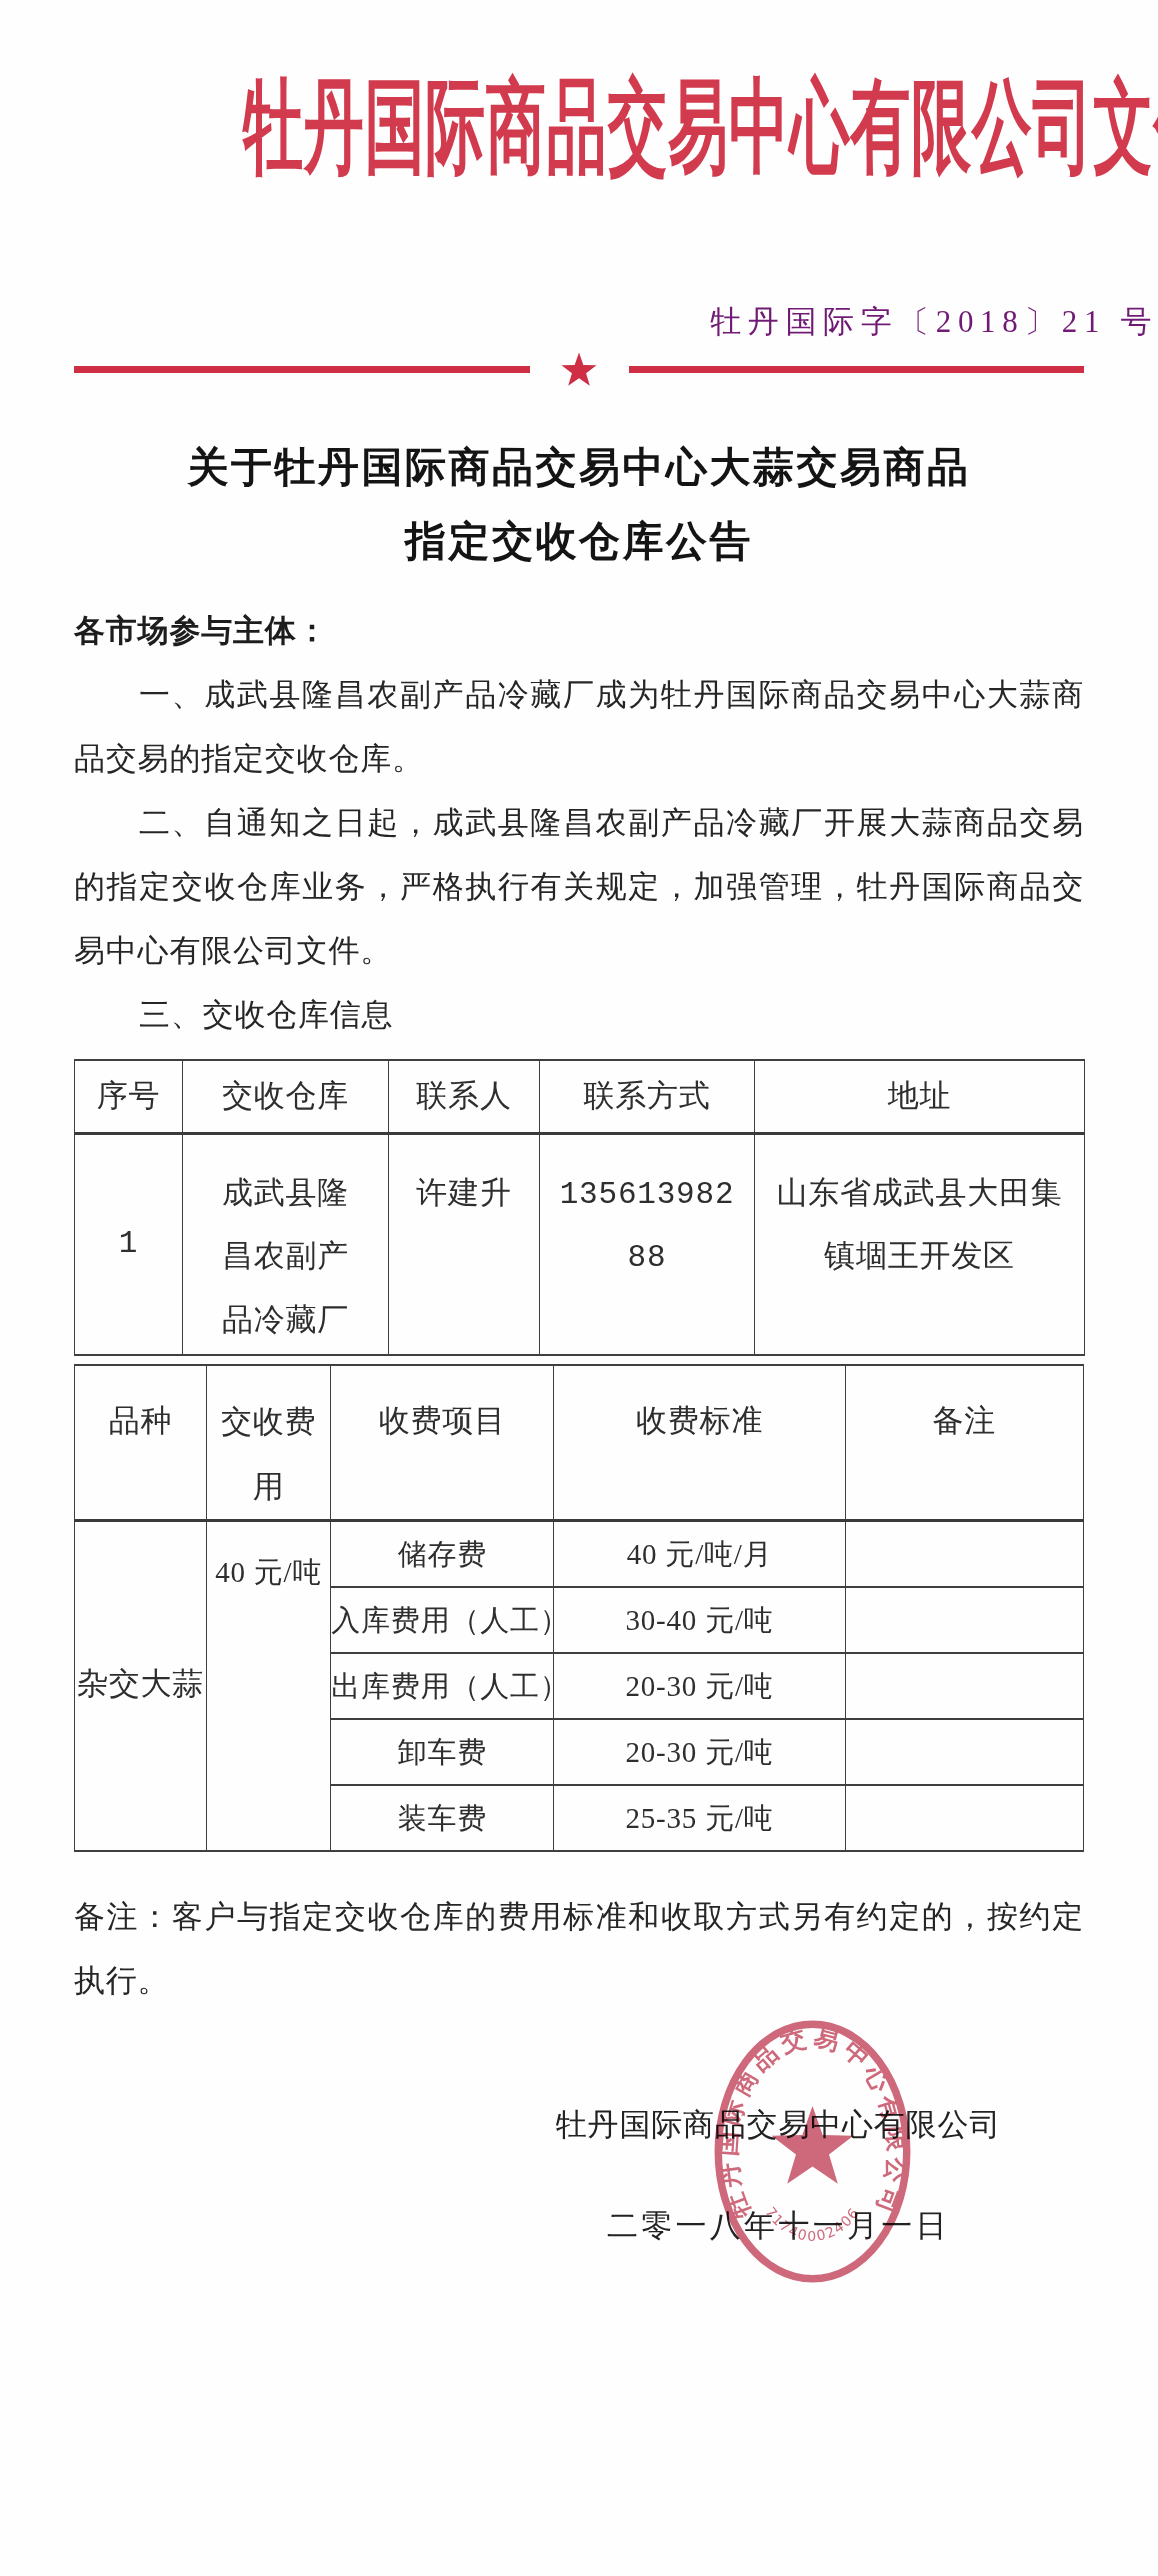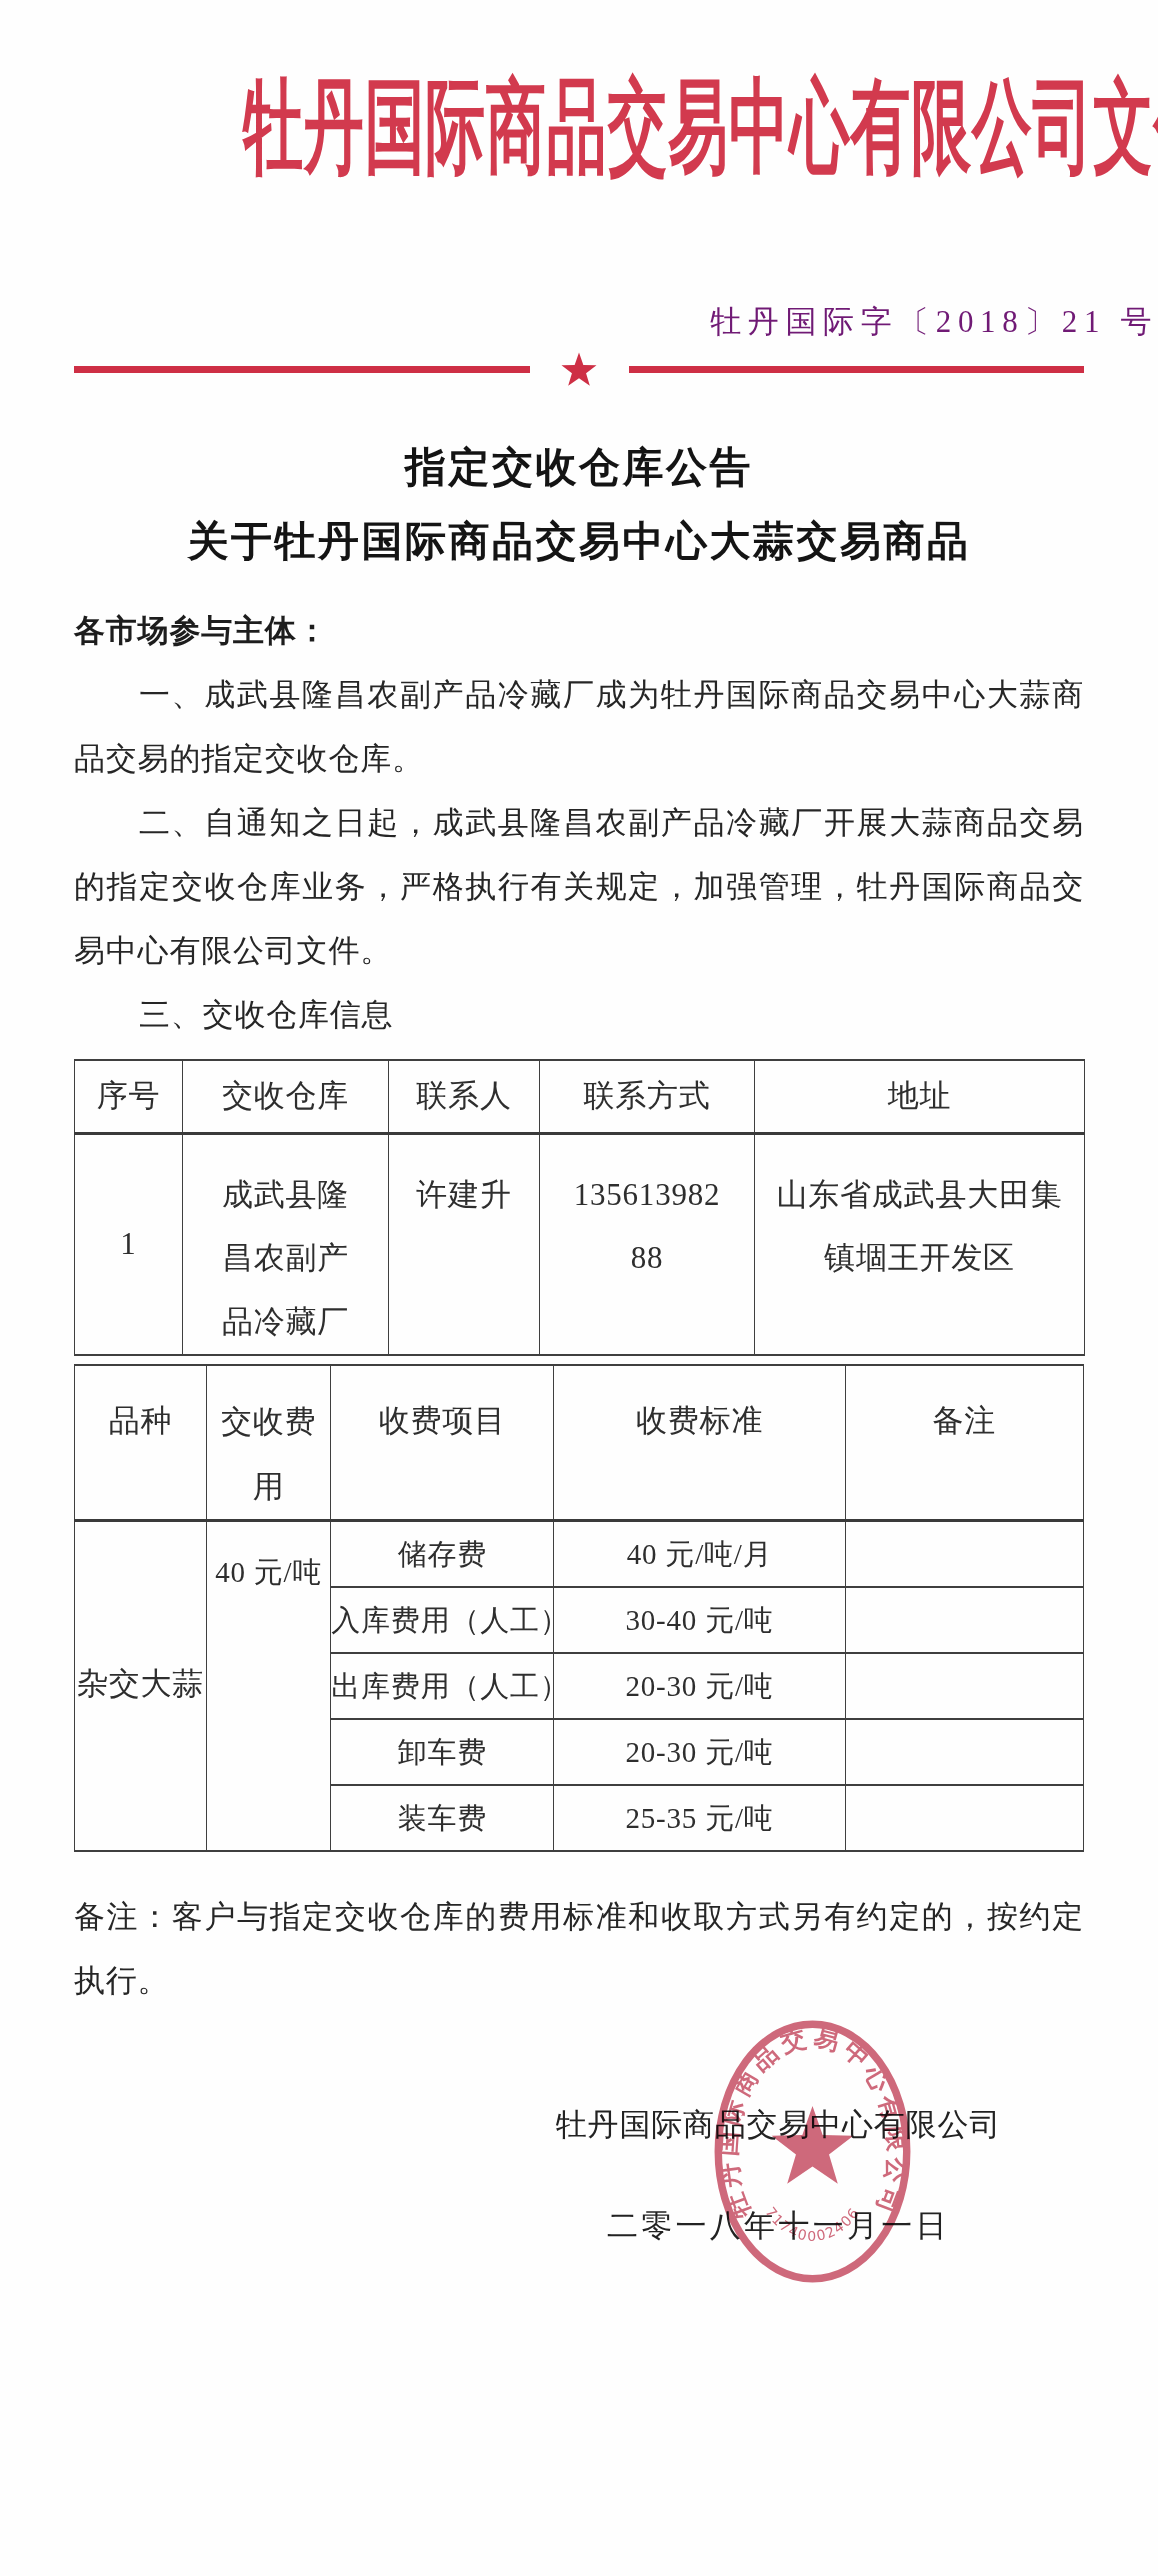--- a/index.html
+++ b/index.html
@@ -58,21 +58,21 @@
     color:#2e2e2e;
   }
   table, td { border:1.7px solid #3f3f3f; }
   td { text-align:center; padding:0; letter-spacing:0.8px; }
   tr.head td { border-bottom:3.3px solid #3a3a3a; vertical-align:middle; }
 
   .warehouse-table { margin-top:12px; }
   .warehouse-table tr.head   { height:73px; }
   .warehouse-table tr.data   { height:192px; }
   .warehouse-table td { border-top-width:2.5px; border-bottom-width:2.5px; }
-  .warehouse-table tr.data td { vertical-align:top; padding-top:28px; }
+  .warehouse-table tr.data td { vertical-align:top; padding-top:28px;font-family:Liberation Mono, monospace; }
   .warehouse-table tr.data td.cell-index { vertical-align:middle; padding-top:0; }
   .wrap-name    { display:inline-block; width:4.35em; line-height:2.05em; }
   .wrap-phone   { display:inline-block; width:10ch; word-break:break-all; line-height:2.05em; }
   .wrap-address { display:inline-block; width:9.6em; line-height:2.05em; }
 
   .fee-table { margin-top:8.3px; }
   .fee-table tr.head { height:113px; }
   .fee-table tr.head td { vertical-align:top; padding-top:23px; }
   .fee-table tr.row  { height:65px; }
   .fee-table td { border-top-width:2.5px; border-bottom-width:2.5px; }
@@ -110,22 +110,22 @@
     <div class="line"></div>
     <span class="star-wrap">
       <svg width="46" height="41" viewBox="0 0 130 112" aria-hidden="true">
         <polygon fill="#ce2f45" points="65,8 77.3,43 114.5,43.9 85,66.5 95.6,102.1 65,81 34.4,102.1 45,66.5 15.5,43.9 52.7,43"></polygon>
       </svg>
     </span>
     <div class="line"></div>
   </div>
 
   <div class="doc-title">
+    <div>关于牡丹国际商品交易中心大蒜交易商品</div>
     <div>指定交收仓库公告</div>
-    <div>关于牡丹国际商品交易中心大蒜交易商品</div>
   </div>
 
   <div class="body">
     <div class="salutation">各市场参与主体：</div>
     <p class="para">一、成武县隆昌农副产品冷藏厂成为牡丹国际商品交易中心大蒜商品交易的指定交收仓库。</p>
     <p class="para">二、自通知之日起，成武县隆昌农副产品冷藏厂开展大蒜商品交易的指定交收仓库业务，严格执行有关规定，加强管理，牡丹国际商品交易中心有限公司文件。</p>
     <p class="heading">三、交收仓库信息</p>
 
     <table class="warehouse-table">
       <colgroup>

